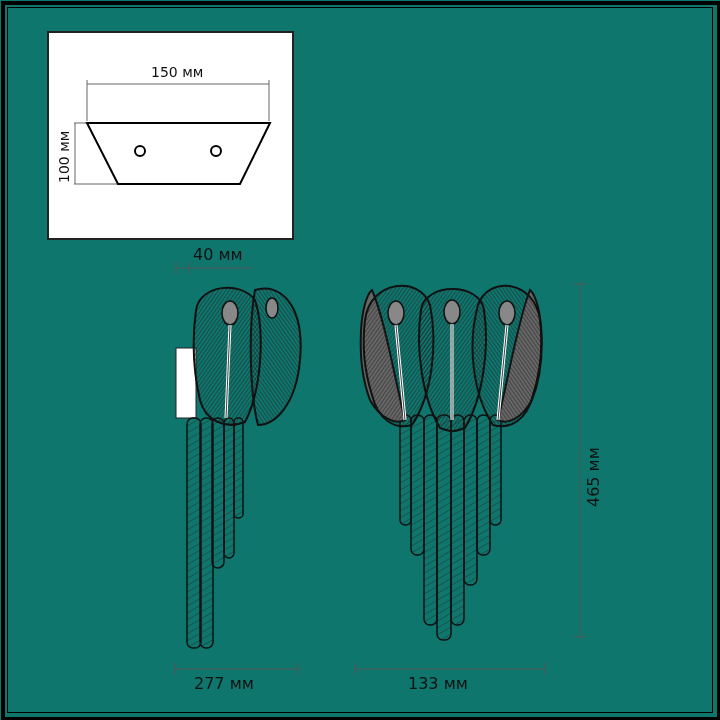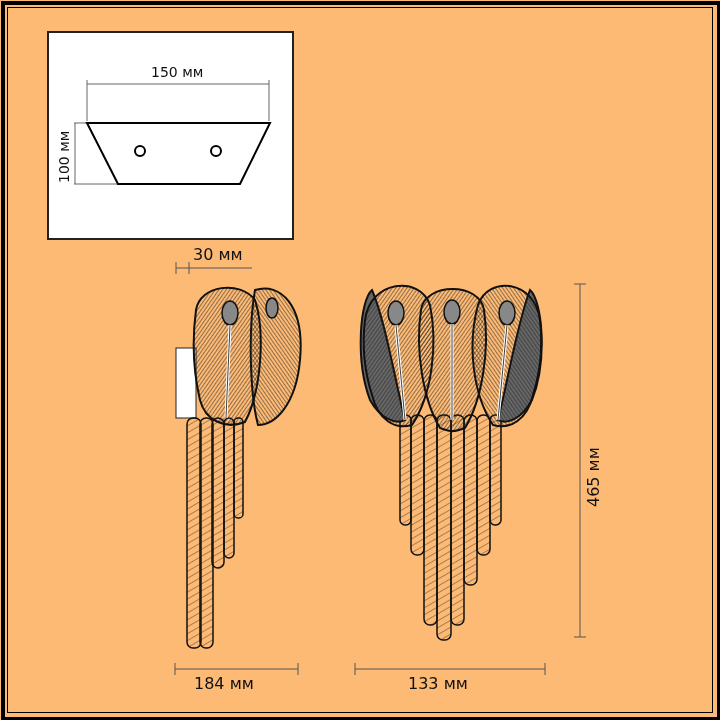--- a/index.html
+++ b/index.html
@@ -1,16 +1,16 @@
 <!DOCTYPE html>
 <html><head>
 <meta charset="utf-8">
 <style>
   html,body{margin:0;padding:0;background:#fff;}
-  #canvas{position:relative;width:720px;height:720px;background:#fdba74;overflow:hidden;}
+  #canvas{position:relative;width:720px;height:720px;background:#0f766e;overflow:hidden;}
   .frame-outer{position:absolute;left:1px;top:1px;width:712px;height:712px;border:4px solid #000;}
   .frame-inner{position:absolute;left:7px;top:7px;width:704px;height:704px;border:1px solid #000;}
   .inset{position:absolute;left:47px;top:31px;width:243px;height:205px;border:2px solid #222;background:#fff;}
   svg{position:absolute;left:0;top:0;}
   .lbl{position:absolute;font-family:"DejaVu Sans","Liberation Sans",sans-serif;font-size:16px;color:#111;white-space:nowrap;line-height:1;}
   .lbl-sm{font-size:14px;}
   .vert{transform-origin:0 0;transform:rotate(-90deg);}
 </style>
 </head>
 <body>
@@ -111,17 +111,17 @@
     </g>
     <g>
       <line x1="355" y1="663" x2="355" y2="675" stroke="#555" stroke-width="1"></line>
       <line x1="355" y1="669" x2="545" y2="669" stroke="#555" stroke-width="1"></line>
       <line x1="545" y1="663" x2="545" y2="675" stroke="#555" stroke-width="1"></line>
     </g>
   </svg>
 
   <span class="lbl lbl-sm" style="left:151px;top:65px;">150 мм</span>
   <span class="lbl lbl-sm vert" style="left:57px;top:183px;">100 мм</span>
-  <span class="lbl" style="left:193px;top:247px;">30 мм</span>
+  <span class="lbl" style="left:193px;top:247px;">40 мм</span>
   <span class="lbl vert" style="left:586px;top:507px;">465 мм</span>
-  <span class="lbl" style="left:194px;top:676px;">184 мм</span>
+  <span class="lbl" style="left:194px;top:676px;">277 мм</span>
   <span class="lbl" style="left:408px;top:676px;">133 мм</span>
 </div>
 
 </body></html>

